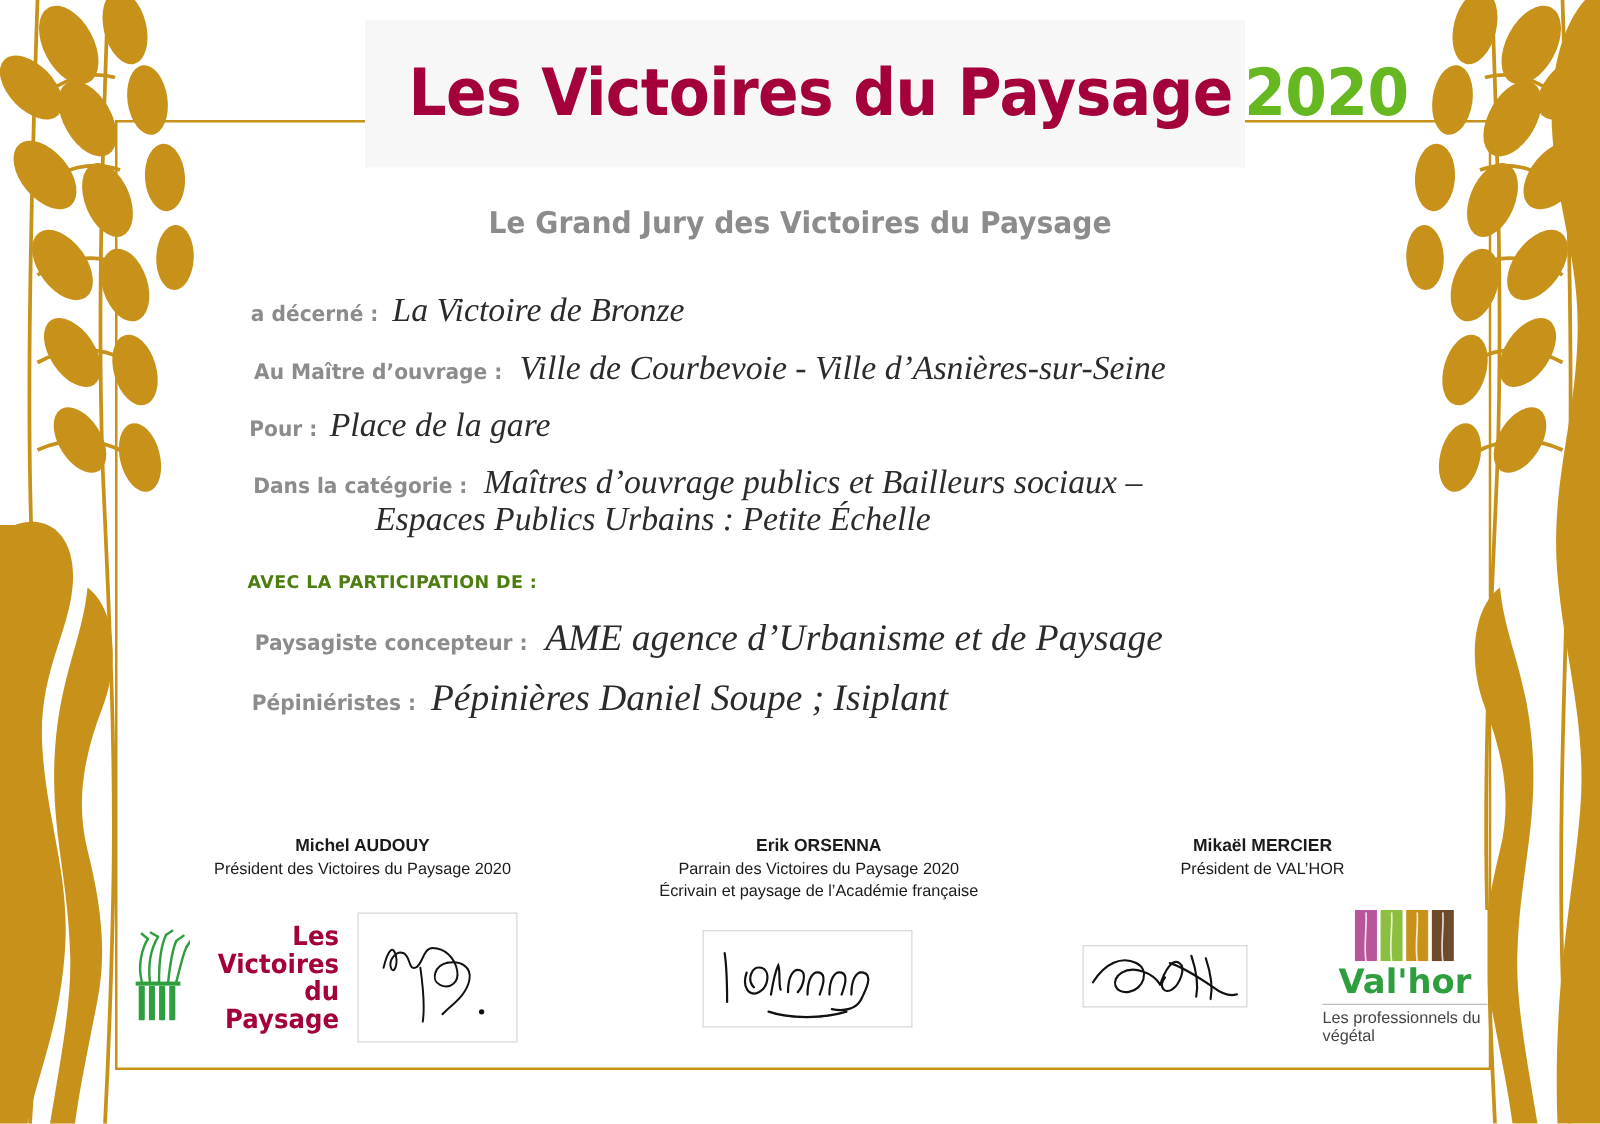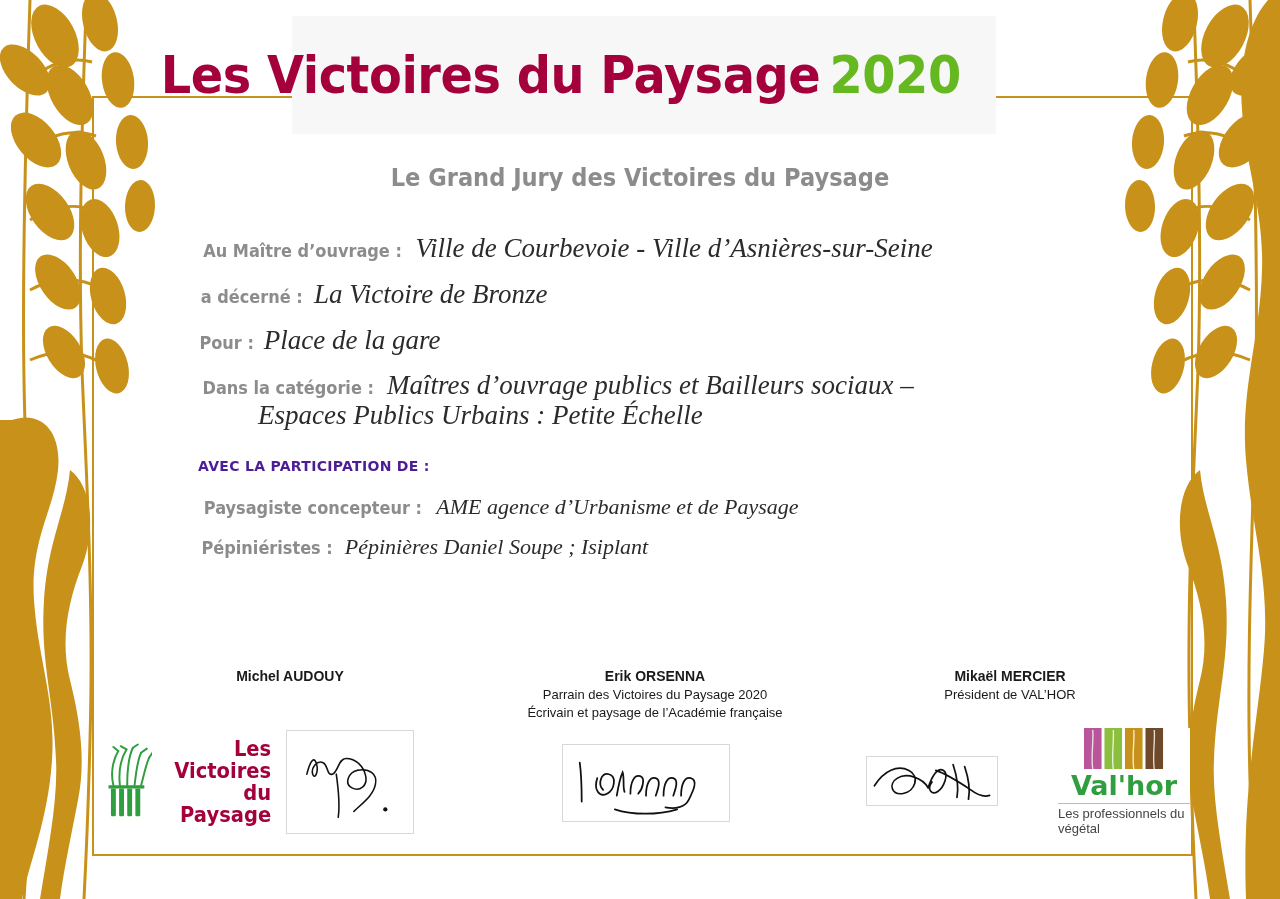--- a/index.html
+++ b/index.html
@@ -40,21 +40,21 @@
   
   .title-box {
     position: absolute;
     left: 292px;
     top: 16px;
     width: 704px;
     height: 118px;
     background: #f7f7f7;
     display: flex;
     align-items: center;
-    justify-content: flex-end;
+    justify-content: flex-start;
   }
   .title-text {
     font-family: "DejaVu Sans", sans-serif;
     font-weight: bold;
     font-size: 52px;
     letter-spacing: -0.5px;
     white-space: nowrap;
     transform: scaleX(0.92);
   }
   .title-main { color: #a3003c; }
@@ -89,48 +89,48 @@
     font-family: "DejaVu Sans", sans-serif;
     font-weight: bold;
     font-size: 17px;
     color: #8c8c8c;
     transform: scaleX(0.95);
     display: inline-block;
   }
   .val {
     font-family: "Liberation Serif", serif;
     font-style: italic;
-    font-size: 22px;
+    font-size: 30px;
     color: #2b2b2b;
     margin-left: 4px;
   }
   .val-lg { font-size: 27px; }
   .cat-second {
     display: block;
-    margin-left: 60px;
+    margin-left: 102px;
     font-family: "Liberation Serif", serif;
     font-style: italic;
     font-size: 27px;
     color: #2b2b2b;
     margin-top: -4px;
   }
 
   
   .participation {
     position: absolute;
     left: 198px;
     top: 458px;
     width: 920px;
   }
   .part-head {
     font-family: "DejaVu Sans", sans-serif;
     font-weight: bold;
     font-size: 14px;
     letter-spacing: 0.3px;
-    color: #4c1d95;
+    color: #4d7c0f;
     margin-bottom: 20px;
   }
   .part-row { margin-bottom: 14px; }
 
   
   .signatories {
     position: absolute;
     left: 100px;
     top: 668px;
     width: 1090px;
@@ -299,26 +299,26 @@
 <div class="title-box">
   <div class="title-text">
     <span class="title-main">Les Victoires du Paysage</span><span class="title-year">2020</span>
   </div>
 </div>
 
 <div class="subtitle">Le Grand Jury des Victoires du Paysage</div>
 
 <div class="body-block">
   <div class="row">
+    <span class="lbl">a décerné :</span>
+    <span class="val val-lg">La Victoire de Bronze</span>
+  </div>
+  <div class="row">
     <span class="lbl">Au Maître d’ouvrage :</span>
     <span class="val val-lg">Ville de Courbevoie - Ville d’Asnières-sur-Seine</span>
-  </div>
-  <div class="row">
-    <span class="lbl">a décerné :</span>
-    <span class="val val-lg">La Victoire de Bronze</span>
   </div>
   <div class="row">
     <span class="lbl">Pour :</span>
     <span class="val val-lg">Place de la gare</span>
   </div>
   <div class="row">
     <span class="lbl">Dans la catégorie :</span>
     <span class="val val-lg">Maîtres d’ouvrage publics et Bailleurs sociaux  –</span>
     <span class="cat-second">Espaces Publics Urbains : Petite Échelle</span>
   </div>
@@ -332,20 +332,21 @@
   </div>
   <div class="part-row">
     <span class="lbl">Pépiniéristes :</span>
     <span class="val">Pépinières Daniel Soupe ; Isiplant</span>
   </div>
 </div>
 
 <div class="signatories">
   <div class="sig-col sig-col-1">
     <div class="sig-name">Michel AUDOUY</div>
+    <div class="sig-role">Président des Victoires du Paysage 2020</div>
   </div>
   <div class="sig-col sig-col-2">
     <div class="sig-name">Erik ORSENNA</div>
     <div class="sig-role">Parrain des Victoires du Paysage 2020</div>
     <div class="sig-role">Écrivain et paysage de l’Académie française</div>
   </div>
   <div class="sig-col sig-col-3">
     <div class="sig-name">Mikaël MERCIER</div>
     <div class="sig-role">Président de VAL’HOR</div>
   </div>

